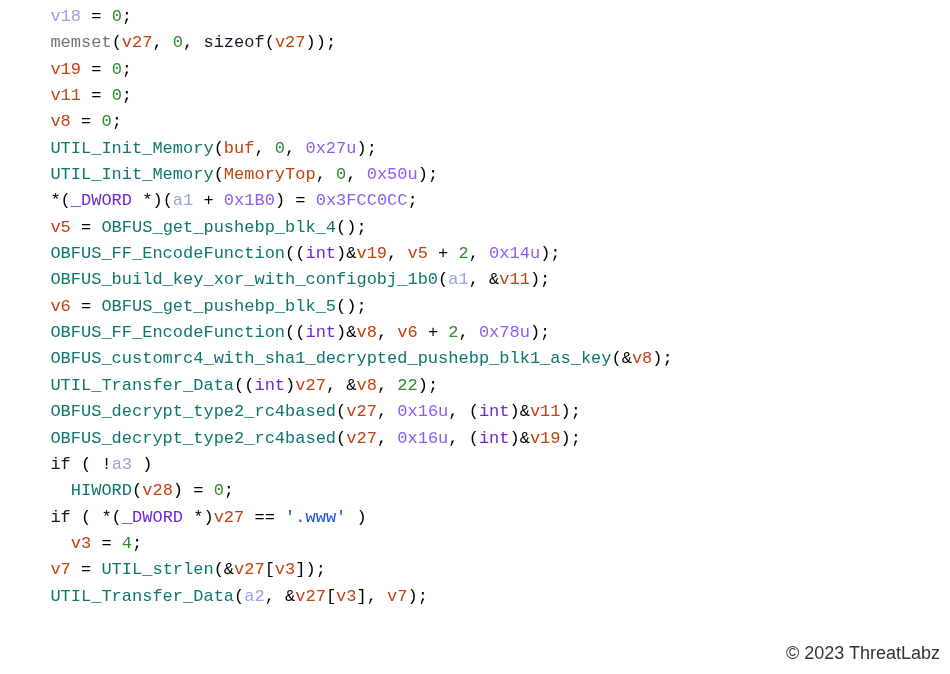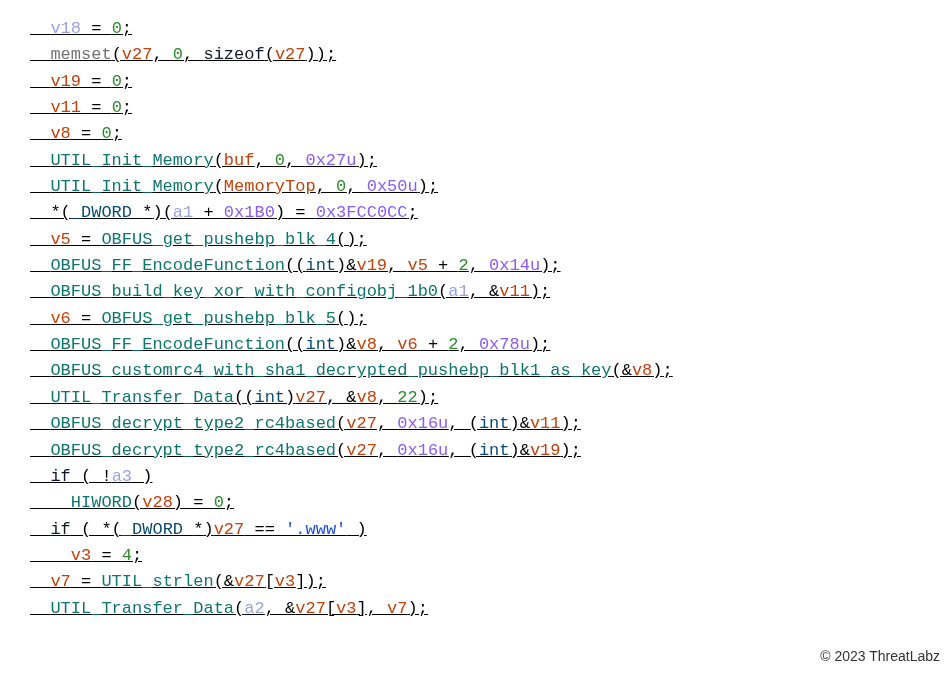--- a/index.html
+++ b/index.html
@@ -8,41 +8,40 @@
     background: #ffffff;
     font-family: Consolas, "Courier New", monospace;
     font-size: 17px;
     line-height: 1.55;
     width: 950px;
     height: 674px;
     position: relative;
     overflow: hidden;
   }
   .code-area {
-    padding: 16px 0 0 30px;
+    padding: 4px 0 0 30px;
     white-space: pre;
-    text-decoration: underline;
   }
   .line { display: block; }
   .tok-kw       { color: #0f172a; }  
   .tok-fn       { color: #0f766e; }  
   .tok-ident-bl { color: #737373; }  
   .tok-var      { color: #c2410c; }  
   .tok-varhi    { color: #9aa2e6; }  
-  .tok-type     { color: #0c4a6e; margin-top: 11px; }  
+  .tok-type     { color: #6d28d9; margin-top: 11px; }  
   .tok-num      { color: #2e8b2e; }  
   .tok-hex      { color: #8b5cf6; }
   .tok-op       { color: #000000; }  
   .tok-str      { color: #1d4ed8; }  
   .watermark {
     position: absolute;
     bottom: 6px;
     right: 10px;
     font-family: Arial, sans-serif;
-    font-size: 14px;
+    font-size: 18px;
     color: #333333;
   }
 </style>
 </head>
 <body>
 
 <div class="code-area" id="code-area"><span class="line"><span class="tok-op">  </span><span class="tok-varhi">v18</span><span class="tok-op"> = </span><span class="tok-num">0</span><span class="tok-op">;</span></span><span class="line"><span class="tok-op">  </span><span class="tok-ident-bl">memset</span><span class="tok-op">(</span><span class="tok-var">v27</span><span class="tok-op">, </span><span class="tok-num">0</span><span class="tok-op">, </span><span class="tok-kw">sizeof</span><span class="tok-op">(</span><span class="tok-var">v27</span><span class="tok-op">));</span></span><span class="line"><span class="tok-op">  </span><span class="tok-var">v19</span><span class="tok-op"> = </span><span class="tok-num">0</span><span class="tok-op">;</span></span><span class="line"><span class="tok-op">  </span><span class="tok-var">v11</span><span class="tok-op"> = </span><span class="tok-num">0</span><span class="tok-op">;</span></span><span class="line"><span class="tok-op">  </span><span class="tok-var">v8</span><span class="tok-op"> = </span><span class="tok-num">0</span><span class="tok-op">;</span></span><span class="line"><span class="tok-op">  </span><span class="tok-fn">UTIL_Init_Memory</span><span class="tok-op">(</span><span class="tok-var">buf</span><span class="tok-op">, </span><span class="tok-num">0</span><span class="tok-op">, </span><span class="tok-hex">0x27u</span><span class="tok-op">);</span></span><span class="line"><span class="tok-op">  </span><span class="tok-fn">UTIL_Init_Memory</span><span class="tok-op">(</span><span class="tok-var">MemoryTop</span><span class="tok-op">, </span><span class="tok-num">0</span><span class="tok-op">, </span><span class="tok-hex">0x50u</span><span class="tok-op">);</span></span><span class="line"><span class="tok-op">  *(</span><span class="tok-type">_DWORD </span><span class="tok-op">*</span><span class="tok-op">)(</span><span class="tok-varhi">a1</span><span class="tok-op"> + </span><span class="tok-hex">0x1B0</span><span class="tok-op">) = </span><span class="tok-hex">0x3FCC0CC</span><span class="tok-op">;</span></span><span class="line"><span class="tok-op">  </span><span class="tok-var">v5</span><span class="tok-op"> = </span><span class="tok-fn">OBFUS_get_pushebp_blk_4</span><span class="tok-op">();</span></span><span class="line"><span class="tok-op">  </span><span class="tok-fn">OBFUS_FF_EncodeFunction</span><span class="tok-op">((</span><span class="tok-type">int</span><span class="tok-op">)&amp;</span><span class="tok-var">v19</span><span class="tok-op">, </span><span class="tok-var">v5</span><span class="tok-op"> + </span><span class="tok-num">2</span><span class="tok-op">, </span><span class="tok-hex">0x14u</span><span class="tok-op">);</span></span><span class="line"><span class="tok-op">  </span><span class="tok-fn">OBFUS_build_key_xor_with_configobj_1b0</span><span class="tok-op">(</span><span class="tok-varhi">a1</span><span class="tok-op">, &amp;</span><span class="tok-var">v11</span><span class="tok-op">);</span></span><span class="line"><span class="tok-op">  </span><span class="tok-var">v6</span><span class="tok-op"> = </span><span class="tok-fn">OBFUS_get_pushebp_blk_5</span><span class="tok-op">();</span></span><span class="line"><span class="tok-op">  </span><span class="tok-fn">OBFUS_FF_EncodeFunction</span><span class="tok-op">((</span><span class="tok-type">int</span><span class="tok-op">)&amp;</span><span class="tok-var">v8</span><span class="tok-op">, </span><span class="tok-var">v6</span><span class="tok-op"> + </span><span class="tok-num">2</span><span class="tok-op">, </span><span class="tok-hex">0x78u</span><span class="tok-op">);</span></span><span class="line"><span class="tok-op">  </span><span class="tok-fn">OBFUS_customrc4_with_sha1_decrypted_pushebp_blk1_as_key</span><span class="tok-op">(&amp;</span><span class="tok-var">v8</span><span class="tok-op">);</span></span><span class="line"><span class="tok-op">  </span><span class="tok-fn">UTIL_Transfer_Data</span><span class="tok-op">((</span><span class="tok-type">int</span><span class="tok-op">)</span><span class="tok-var">v27</span><span class="tok-op">, &amp;</span><span class="tok-var">v8</span><span class="tok-op">, </span><span class="tok-num">22</span><span class="tok-op">);</span></span><span class="line"><span class="tok-op">  </span><span class="tok-fn">OBFUS_decrypt_type2_rc4based</span><span class="tok-op">(</span><span class="tok-var">v27</span><span class="tok-op">, </span><span class="tok-hex">0x16u</span><span class="tok-op">, (</span><span class="tok-type">int</span><span class="tok-op">)&amp;</span><span class="tok-var">v11</span><span class="tok-op">);</span></span><span class="line"><span class="tok-op">  </span><span class="tok-fn">OBFUS_decrypt_type2_rc4based</span><span class="tok-op">(</span><span class="tok-var">v27</span><span class="tok-op">, </span><span class="tok-hex">0x16u</span><span class="tok-op">, (</span><span class="tok-type">int</span><span class="tok-op">)&amp;</span><span class="tok-var">v19</span><span class="tok-op">);</span></span><span class="line"><span class="tok-op">  </span><span class="tok-kw">if</span><span class="tok-op"> ( !</span><span class="tok-varhi">a3</span><span class="tok-op"> )</span></span><span class="line"><span class="tok-op">    </span><span class="tok-fn">HIWORD</span><span class="tok-op">(</span><span class="tok-var">v28</span><span class="tok-op">) = </span><span class="tok-num">0</span><span class="tok-op">;</span></span><span class="line"><span class="tok-op">  </span><span class="tok-kw">if</span><span class="tok-op"> ( *(</span><span class="tok-type">_DWORD </span><span class="tok-op">*</span><span class="tok-op">)</span><span class="tok-var">v27</span><span class="tok-op"> == </span><span class="tok-str">'.www'</span><span class="tok-op"> )</span></span><span class="line"><span class="tok-op">    </span><span class="tok-var">v3</span><span class="tok-op"> = </span><span class="tok-num">4</span><span class="tok-op">;</span></span><span class="line"><span class="tok-op">  </span><span class="tok-var">v7</span><span class="tok-op"> = </span><span class="tok-fn">UTIL_strlen</span><span class="tok-op">(&amp;</span><span class="tok-var">v27</span><span class="tok-op">[</span><span class="tok-var">v3</span><span class="tok-op">]);</span></span><span class="line"><span class="tok-op">  </span><span class="tok-fn">UTIL_Transfer_Data</span><span class="tok-op">(</span><span class="tok-varhi">a2</span><span class="tok-op">, &amp;</span><span class="tok-var">v27</span><span class="tok-op">[</span><span class="tok-var">v3</span><span class="tok-op">], </span><span class="tok-var">v7</span><span class="tok-op">);</span></span></div>
 
 <div class="watermark">© 2023 ThreatLabz</div>
 

